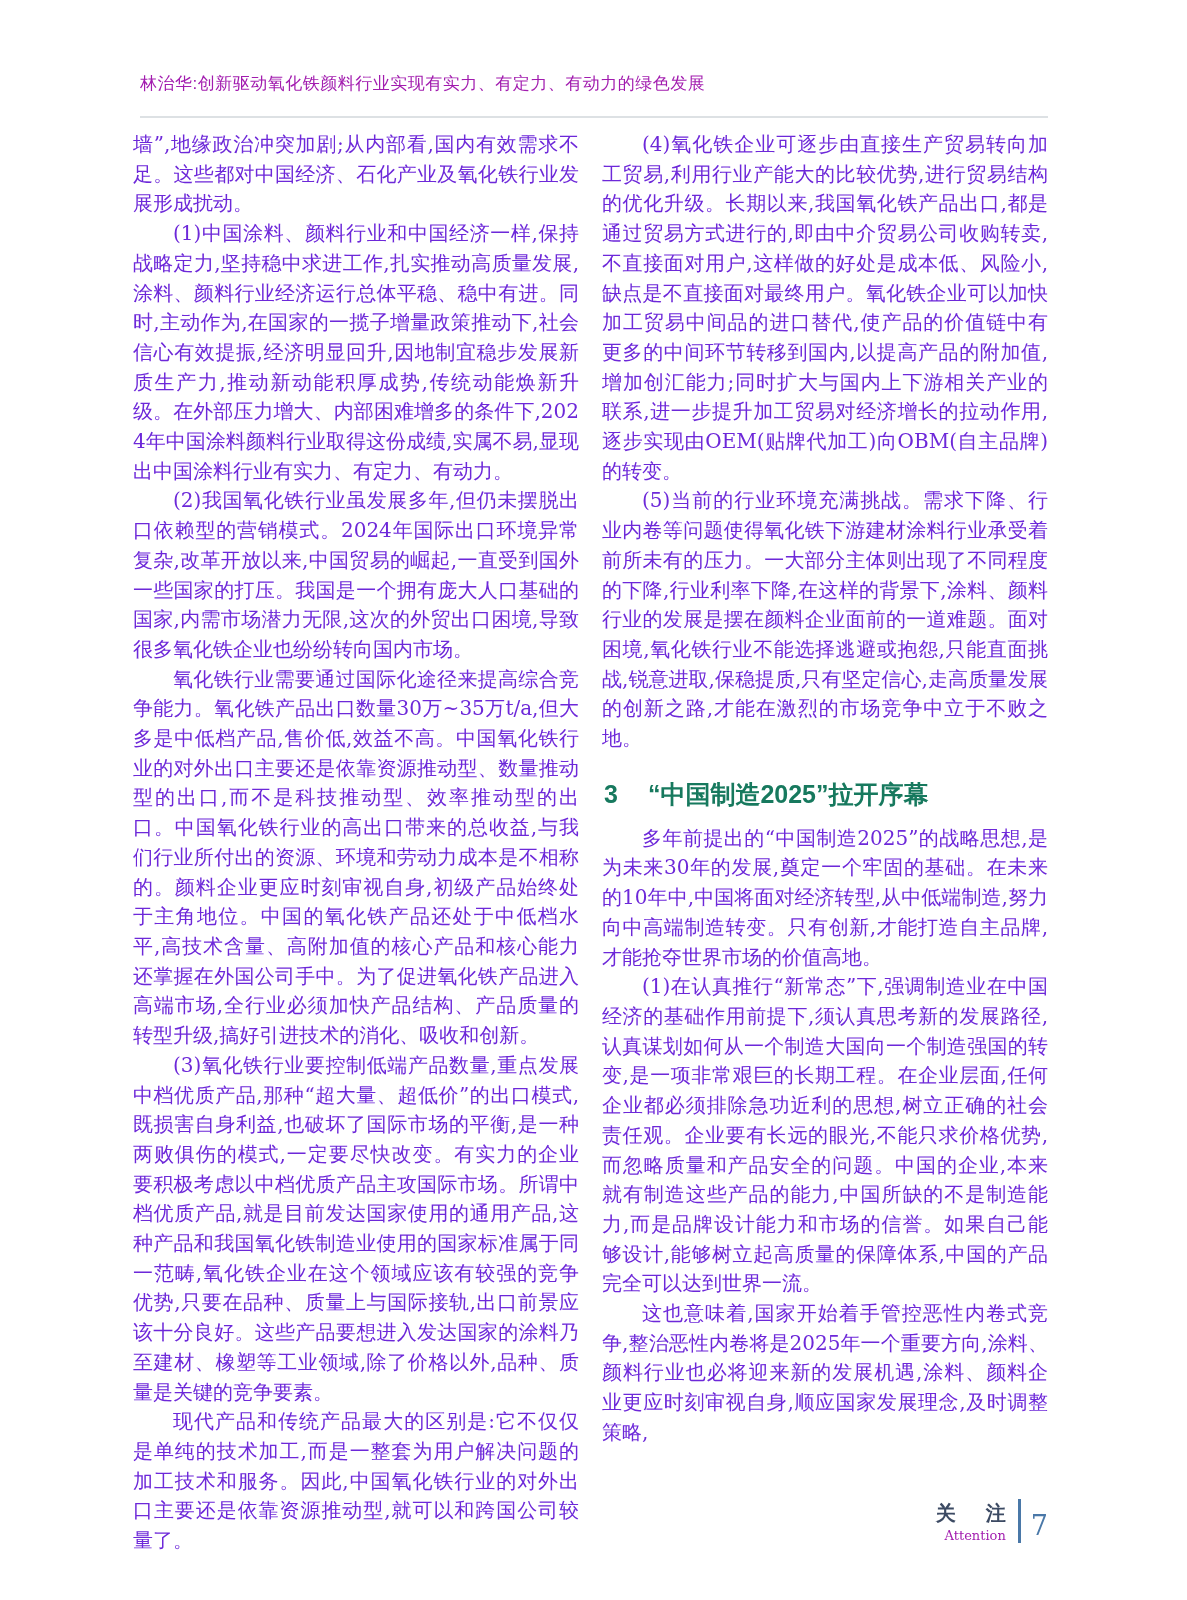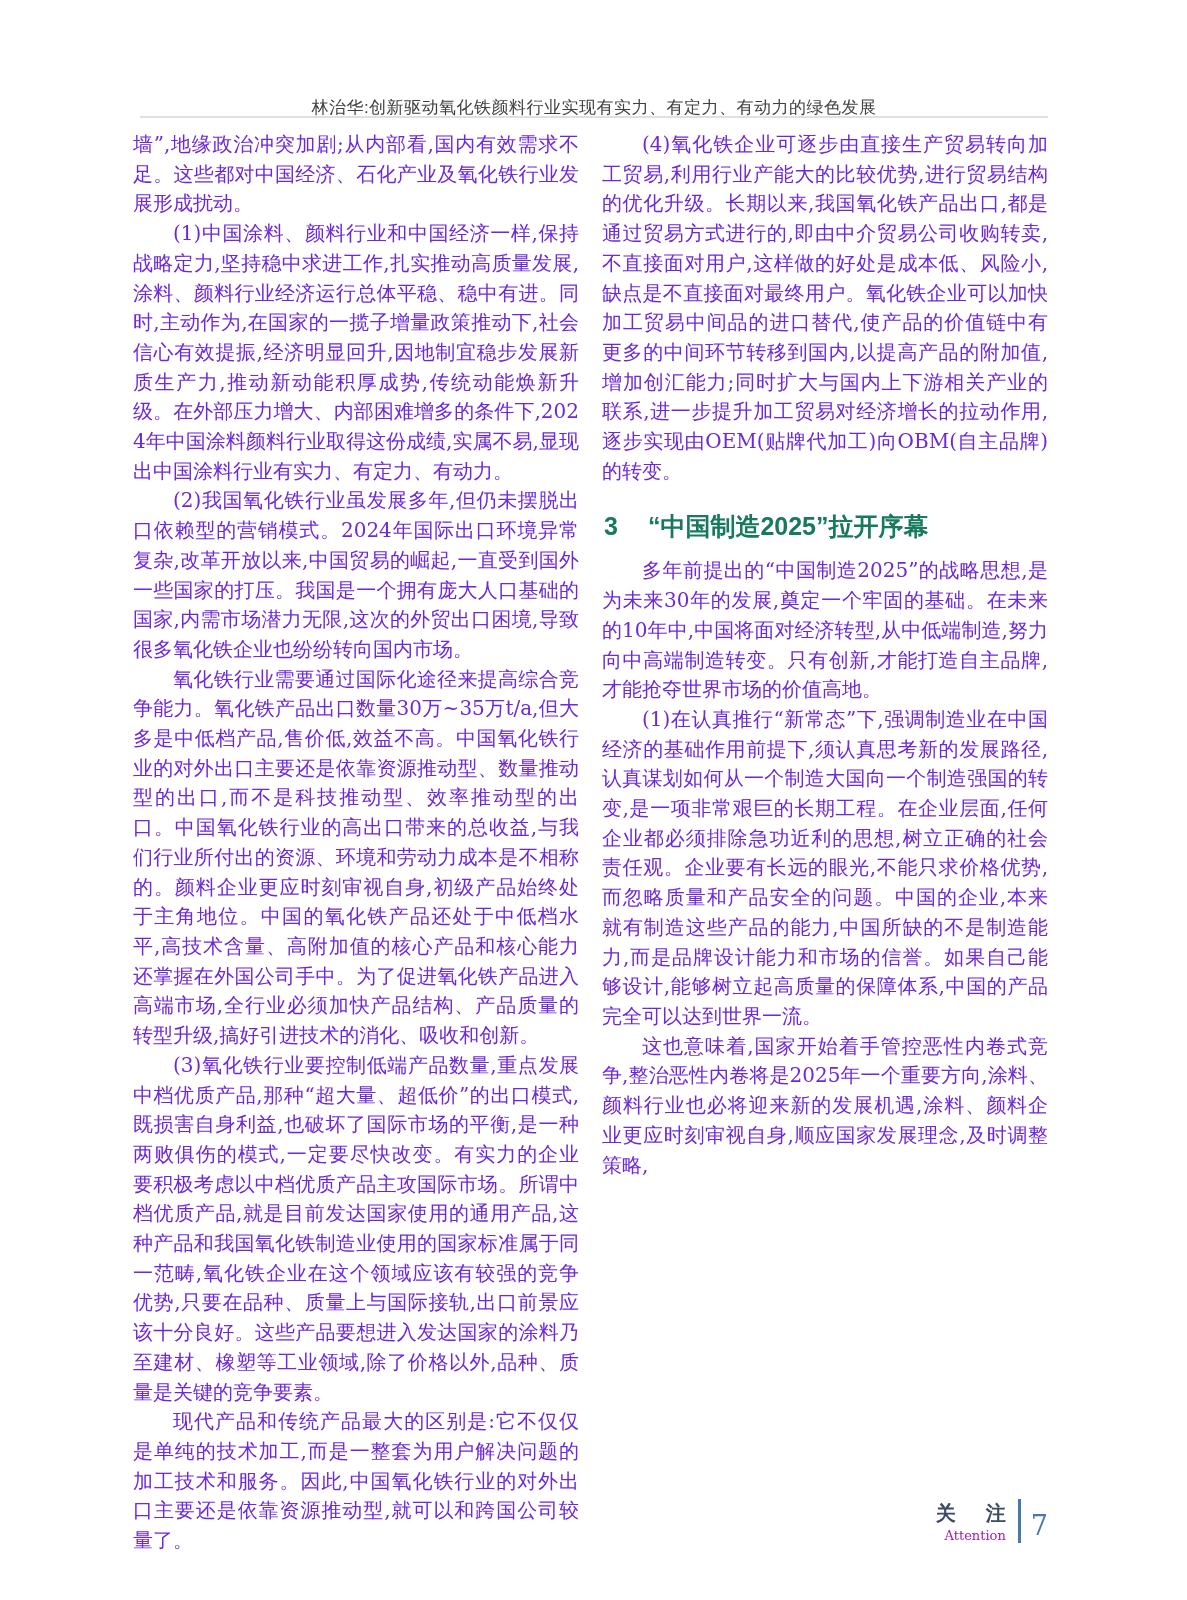--- a/index.html
+++ b/index.html
@@ -6,25 +6,25 @@
   .page {
     position:relative;
     width:1187px; height:1600px;
     margin:0 auto;
     background:#ffffff;
     overflow:hidden;
     font-family:"DejaVu Serif", serif;
   }
   
   .running-head {
-    position:absolute; top:96px; left:140px; right:139px;
-    text-align:center;
+    position:absolute; top:72px; left:140px; right:139px;
+    text-align:left;
     font-family:"Liberation Sans", sans-serif;
     font-size:17px; letter-spacing:0.5px;
-    color:#404040;
+    color:#a21caf;
   }
   .head-rule {
     position:absolute; top:116px; left:140px; right:139px;
     border:0; border-top:2px solid #dde1e4; margin:0;
   }
   
   .content {
     position:absolute; top:130px; left:133px; width:916px;
     display:flex; gap:23px;
   }
@@ -98,20 +98,21 @@
       <p class="body-para no-indent">墙”,地缘政治冲突加剧;从内部看,国内有效需求不足。这些都对中国经济、石化产业及氧化铁行业发展形成扰动。</p>
       <p class="body-para">(1)中国涂料、颜料行业和中国经济一样,保持战略定力,坚持稳中求进工作,扎实推动高质量发展,涂料、颜料行业经济运行总体平稳、稳中有进。同时,主动作为,在国家的一揽子增量政策推动下,社会信心有效提振,经济明显回升,因地制宜稳步发展新质生产力,推动新动能积厚成势,传统动能焕新升级。在外部压力增大、内部困难增多的条件下,2024年中国涂料颜料行业取得这份成绩,实属不易,显现出中国涂料行业有实力、有定力、有动力。</p>
       <p class="body-para">(2)我国氧化铁行业虽发展多年,但仍未摆脱出口依赖型的营销模式。2024年国际出口环境异常复杂,改革开放以来,中国贸易的崛起,一直受到国外一些国家的打压。我国是一个拥有庞大人口基础的国家,内需市场潜力无限,这次的外贸出口困境,导致很多氧化铁企业也纷纷转向国内市场。</p>
       <p class="body-para">氧化铁行业需要通过国际化途径来提高综合竞争能力。氧化铁产品出口数量30万~35万t/a,但大多是中低档产品,售价低,效益不高。中国氧化铁行业的对外出口主要还是依靠资源推动型、数量推动型的出口,而不是科技推动型、效率推动型的出口。中国氧化铁行业的高出口带来的总收益,与我们行业所付出的资源、环境和劳动力成本是不相称的。颜料企业更应时刻审视自身,初级产品始终处于主角地位。中国的氧化铁产品还处于中低档水平,高技术含量、高附加值的核心产品和核心能力还掌握在外国公司手中。为了促进氧化铁产品进入高端市场,全行业必须加快产品结构、产品质量的转型升级,搞好引进技术的消化、吸收和创新。</p>
       <p class="body-para">(3)氧化铁行业要控制低端产品数量,重点发展中档优质产品,那种“超大量、超低价”的出口模式,既损害自身利益,也破坏了国际市场的平衡,是一种两败俱伤的模式,一定要尽快改变。有实力的企业要积极考虑以中档优质产品主攻国际市场。所谓中档优质产品,就是目前发达国家使用的通用产品,这种产品和我国氧化铁制造业使用的国家标准属于同一范畴,氧化铁企业在这个领域应该有较强的竞争优势,只要在品种、质量上与国际接轨,出口前景应该十分良好。这些产品要想进入发达国家的涂料乃至建材、橡塑等工业领域,除了价格以外,品种、质量是关键的竞争要素。</p>
       <p class="body-para">现代产品和传统产品最大的区别是:它不仅仅是单纯的技术加工,而是一整套为用户解决问题的加工技术和服务。因此,中国氧化铁行业的对外出口主要还是依靠资源推动型,就可以和跨国公司较量了。</p>
     </div>
 
     <div class="col">
       <p class="body-para">(4)氧化铁企业可逐步由直接生产贸易转向加工贸易,利用行业产能大的比较优势,进行贸易结构的优化升级。长期以来,我国氧化铁产品出口,都是通过贸易方式进行的,即由中介贸易公司收购转卖,不直接面对用户,这样做的好处是成本低、风险小,缺点是不直接面对最终用户。氧化铁企业可以加快加工贸易中间品的进口替代,使产品的价值链中有更多的中间环节转移到国内,以提高产品的附加值,增加创汇能力;同时扩大与国内上下游相关产业的联系,进一步提升加工贸易对经济增长的拉动作用,逐步实现由OEM(贴牌代加工)向OBM(自主品牌)的转变。</p>
+      <p class="body-para">(5)当前的行业环境充满挑战。需求下降、行业内卷等问题使得氧化铁下游建材涂料行业承受着前所未有的压力。一大部分主体则出现了不同程度的下降,行业利率下降,在这样的背景下,涂料、颜料行业的发展是摆在颜料企业面前的一道难题。面对困境,氧化铁行业不能选择逃避或抱怨,只能直面挑战,锐意进取,保稳提质,只有坚定信心,走高质量发展的创新之路,才能在激烈的市场竞争中立于不败之地。</p>
 
       <div class="section-heading">
         <span class="sec-num">3</span>
         <span class="sec-title">“中国制造2025”拉开序幕</span>
       </div>
 
       <p class="body-para">多年前提出的“中国制造2025”的战略思想,是为未来30年的发展,奠定一个牢固的基础。在未来的10年中,中国将面对经济转型,从中低端制造,努力向中高端制造转变。只有创新,才能打造自主品牌,才能抢夺世界市场的价值高地。</p>
       <p class="body-para">(1)在认真推行“新常态”下,强调制造业在中国经济的基础作用前提下,须认真思考新的发展路径,认真谋划如何从一个制造大国向一个制造强国的转变,是一项非常艰巨的长期工程。在企业层面,任何企业都必须排除急功近利的思想,树立正确的社会责任观。企业要有长远的眼光,不能只求价格优势,而忽略质量和产品安全的问题。中国的企业,本来就有制造这些产品的能力,中国所缺的不是制造能力,而是品牌设计能力和市场的信誉。如果自己能够设计,能够树立起高质量的保障体系,中国的产品完全可以达到世界一流。</p>
       <p class="body-para">这也意味着,国家开始着手管控恶性内卷式竞争,整治恶性内卷将是2025年一个重要方向,涂料、颜料行业也必将迎来新的发展机遇,涂料、颜料企业更应时刻审视自身,顺应国家发展理念,及时调整策略,</p>
     </div>

